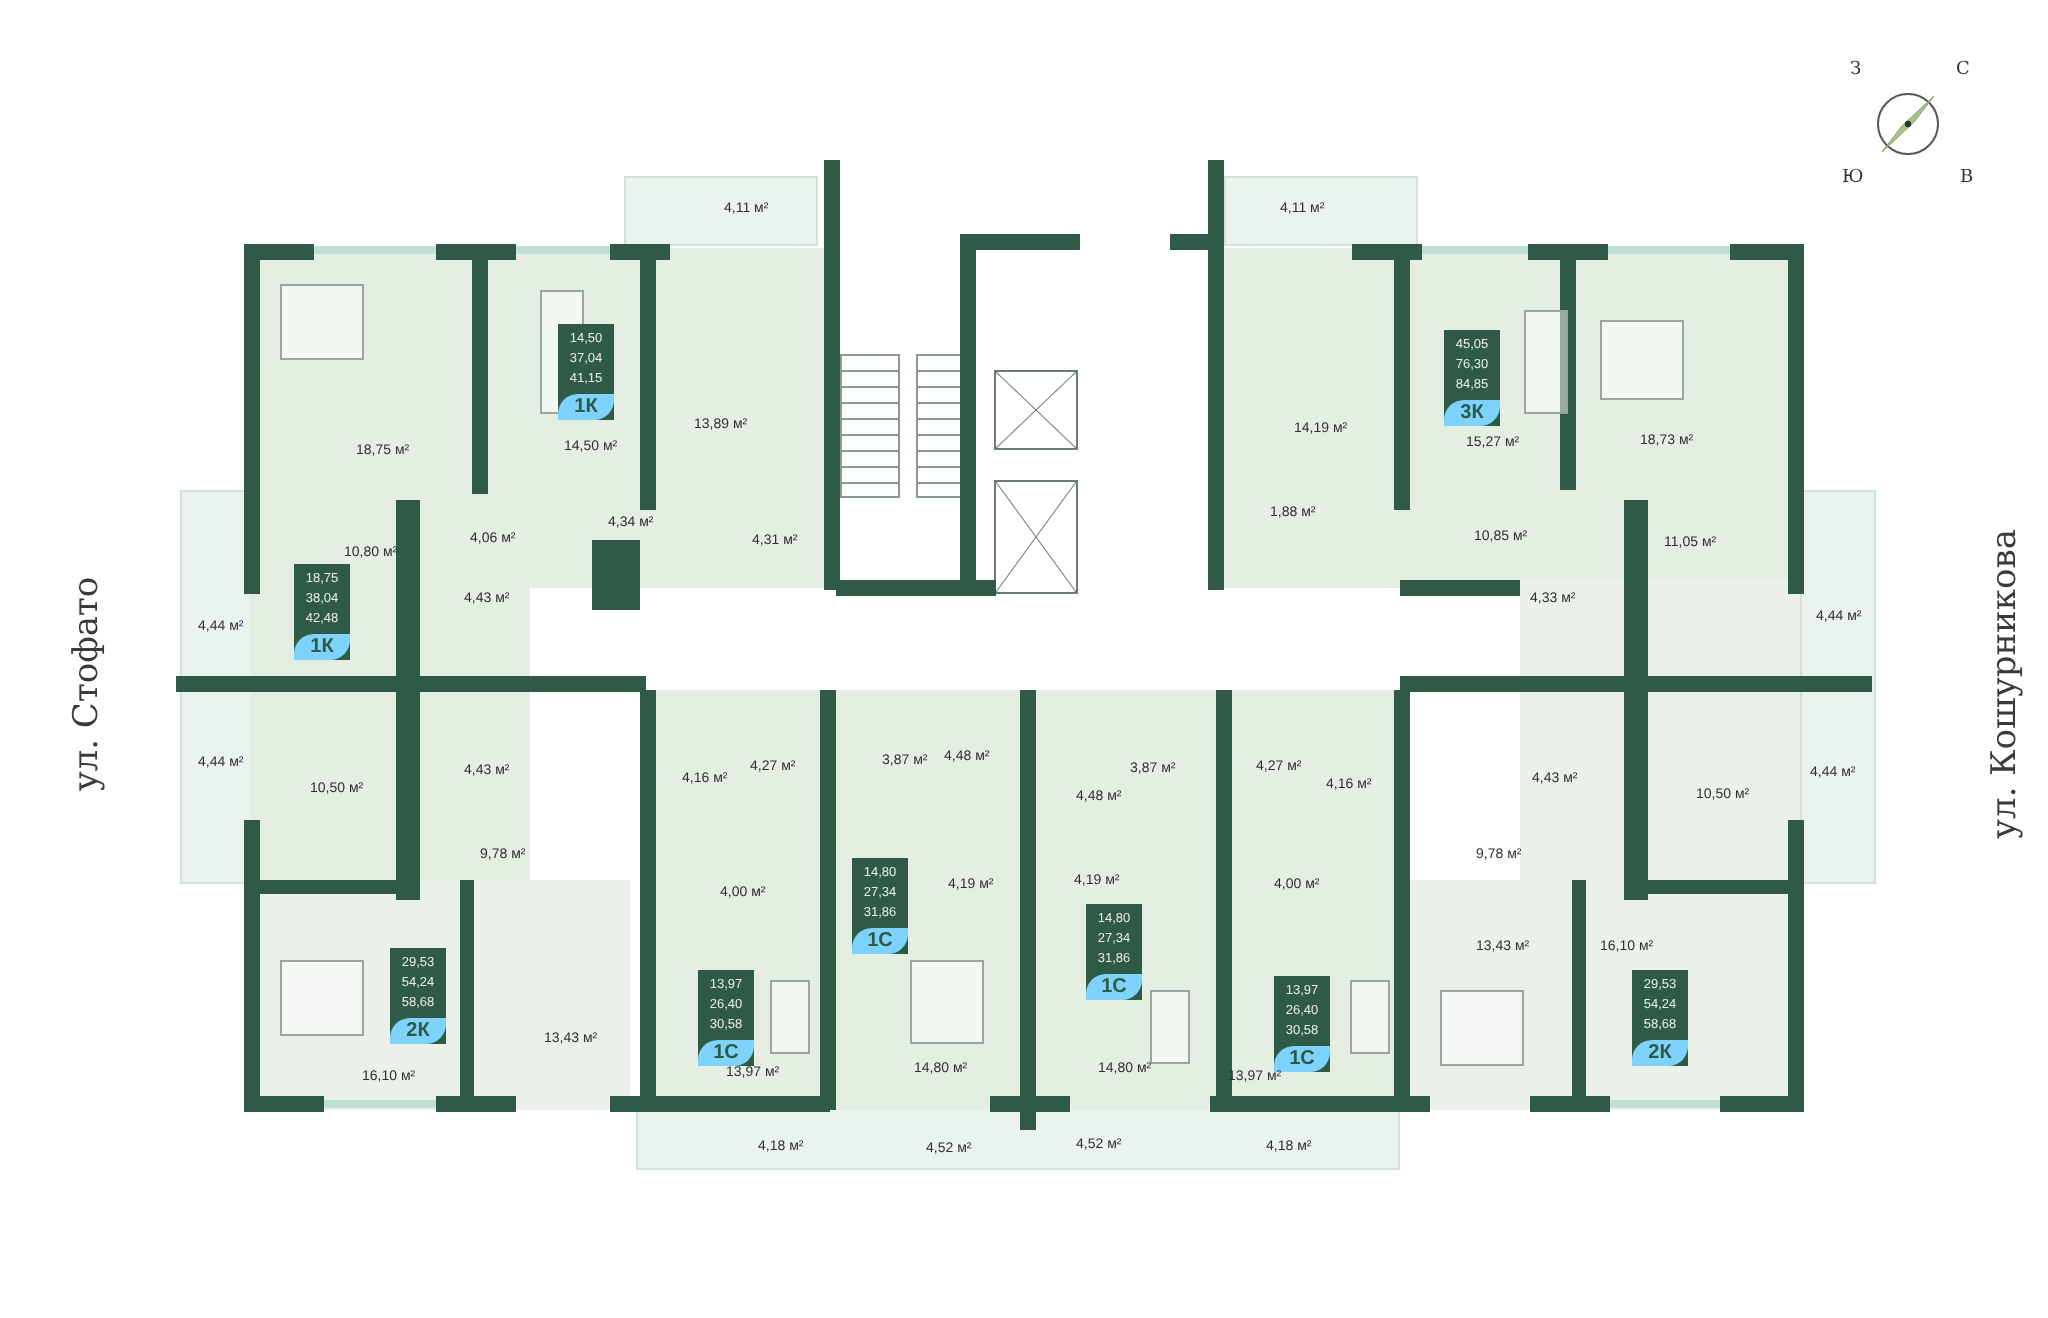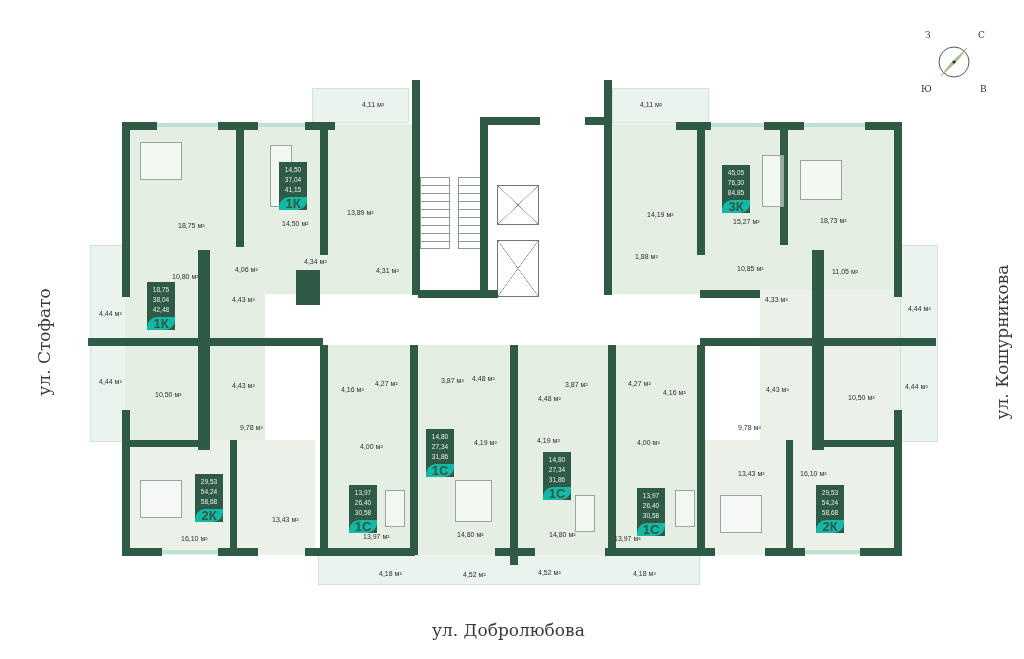--- a/index.html
+++ b/index.html
@@ -9,36 +9,35 @@
   .plan{position:absolute;left:0;top:0;width:1024px;height:659px;}
   .room{position:absolute;}
   .apt{background:#e4eee2;}
   .apt2{background:#ebf1e9;}
   .common{background:#ffffff;}
   .balcony{position:absolute;background:#eaf3ee;border:1px solid #cfe3d8;}
   .wall{position:absolute;background:#2f5a45;}
   .area{position:absolute;font-size:7px;color:#2f2f2f;white-space:nowrap;}
   .badge{position:absolute;width:28px;background:#2f5a45;color:#e7eee9;font-size:6.5px;line-height:10px;text-align:center;padding-top:3px;}
   .badge .v{display:block;}
-  .badge .type{display:block;background:#14b8a6;color:#2f5a45;font-size:13px;font-weight:bold;line-height:13px;margin-top:2px;border-radius:10px 0 10px 0;}
+  .badge .type{display:block;background:#7dd3fc;color:#2f5a45;font-size:10px;font-weight:bold;line-height:13px;margin-top:2px;border-radius:10px 0 10px 0;}
   .compass{position:absolute;left:920px;top:28px;width:70px;height:70px;}
   .cl{position:absolute;font-family:"DejaVu Serif",serif;font-size:9px;color:#333;}
   .furn{position:absolute;border:1px solid #9aa59e;background:rgba(255,255,255,0.5);}
   .stairs{position:absolute;background:repeating-linear-gradient(180deg,#fff 0 7px,#8a9a90 7px 8px);border:1px solid #8a9a90;}
   .lift{position:absolute;border:1px solid #6b7b71;background:
     linear-gradient(to top right,transparent calc(50% - .5px),#6b7b71 50%,transparent calc(50% + .5px)),
     linear-gradient(to bottom right,transparent calc(50% - .5px),#6b7b71 50%,transparent calc(50% + .5px)),#fff;}
   .window{position:absolute;background:#bfe0d4;}
 </style>
 </head>
 <body>
 
 <div class="plan">
 
-  <div class="street" style="left:432px;top:620px;">ул. Добролюбова</div>
   <div class="street v" style="left:-10px;top:332px;transform:rotate(-90deg);">ул. Стофато</div>
   <div class="street v" style="left:925px;top:332px;transform:rotate(-90deg);">ул. Кошурникова</div>
 
   <div class="compass">
     <svg width="70" height="70" viewBox="0 0 70 70">
       <circle cx="34" cy="34" r="15" fill="none" stroke="#555" stroke-width="1"></circle>
       <polygon points="47,20 37,33 21,48 31,35" fill="#a8c48a" stroke="#7fa067" stroke-width="0.5"></polygon>
       <circle cx="34" cy="34" r="1.6" fill="#1d3a2c"></circle>
     </svg>
     <span class="cl" style="left:5px;top:2px;">З</span>

